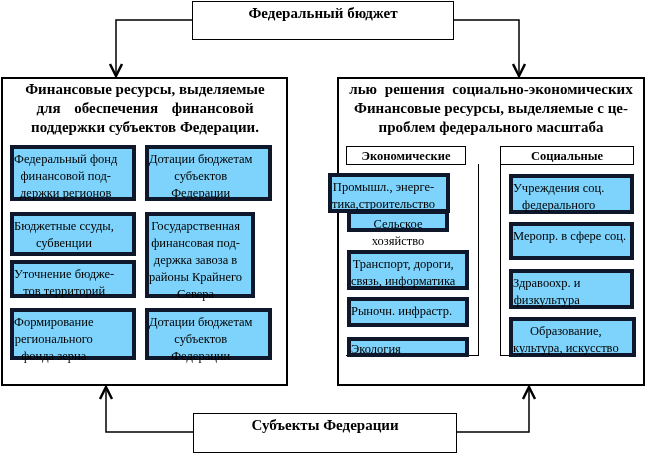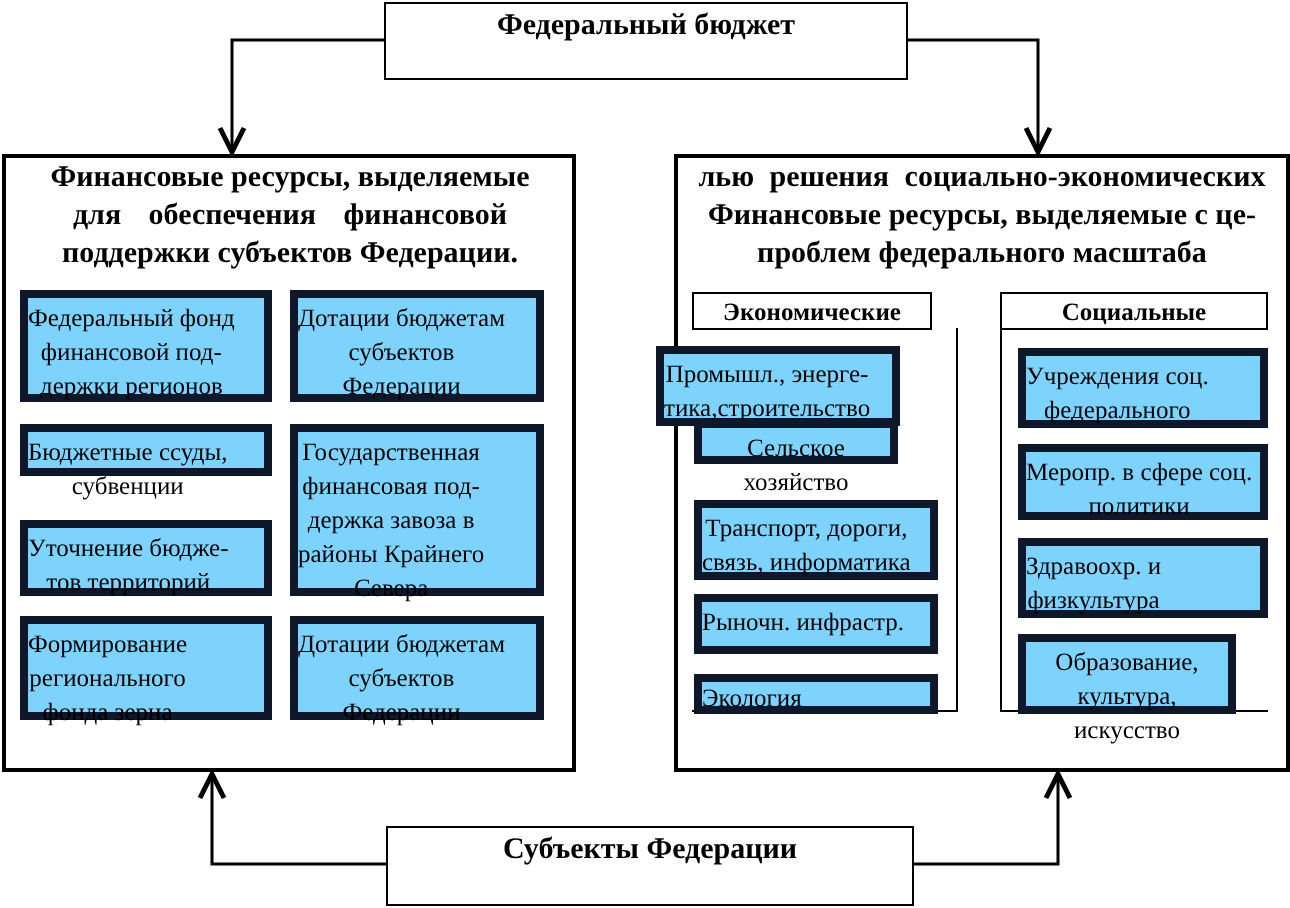--- a/index.html
+++ b/index.html
@@ -47,21 +47,21 @@
   <div>поддержки субъектов Федерации.</div>
 </div>
 
 <div class="cell" style="left:10px; top:145px; width:126px; height:56px;">
   <div>
       <span>Федеральный фонд</span>
       <span>финансовой под-</span>
       <span>держки регионов</span>
     </div>
 </div>
-<div class="cell" style="left:10px; top:212px; width:126px; height:26px;">
+<div class="cell" style="left:10px; top:212px; width:126px; height:44px;">
   <div>
       <span>Бюджетные ссуды,</span>
       <span>субвенции</span>
     </div>
 </div>
 <div class="cell" style="left:10px; top:260px; width:126px; height:38px;">
   <div>
       <span>Уточнение бюдже-</span>
       <span>тов территорий</span>
     </div>
@@ -74,21 +74,21 @@
     </div>
 </div>
 
 <div class="cell" style="left:145px; top:145px; width:127px; height:56px;">
   <div>
       <span>Дотации бюджетам</span>
       <span>субъектов</span>
       <span>Федерации</span>
     </div>
 </div>
-<div class="cell" style="left:145px; top:212px; width:127px; height:86px;">
+<div class="cell" style="left:145px; top:212px; width:110px; height:86px;">
   <div>
       <span>Государственная</span>
       <span>финансовая под-</span>
       <span>держка завоза в</span>
       <span>районы Крайнего</span>
       <span>Севера</span>
     </div>
 </div>
 <div class="cell" style="left:145px; top:308px; width:127px; height:52px;">
   <div>
@@ -140,30 +140,29 @@
 <div class="col" style="left:500px; top:164px; width:134px; height:192px; border-right:none;"></div>
 <div class="cell" style="left:509px; top:174px; width:125px; height:40px;">
   <div>
       <span>Учреждения соц.</span>
       <span>федерального</span>
     </div>
 </div>
 <div class="cell" style="left:509px; top:222px; width:125px; height:38px;">
   <div>
       <span>Меропр. в сфере соц.</span>
-      <span>политики</span>
     </div>
 </div>
 <div class="cell" style="left:509px; top:269px; width:125px; height:40px;">
   <div>
       <span>Здравоохр. и</span>
       <span>физкультура</span>
     </div>
 </div>
-<div class="cell" style="left:509px; top:317px; width:109px; height:40px;">
+<div class="cell" style="left:509px; top:317px; width:127px; height:40px;">
   <div>
       <span>Образование,</span>
       <span>культура, искусство</span>
     </div>
 </div>
 
 <div class="box" style="left:193px; top:413px; width:264px; height:40px; border-width:1.5px;">
   <div class="title" style="font-size:15px; line-height:18px; margin-top:2px;">Субъекты Федерации</div>
 </div>
 

